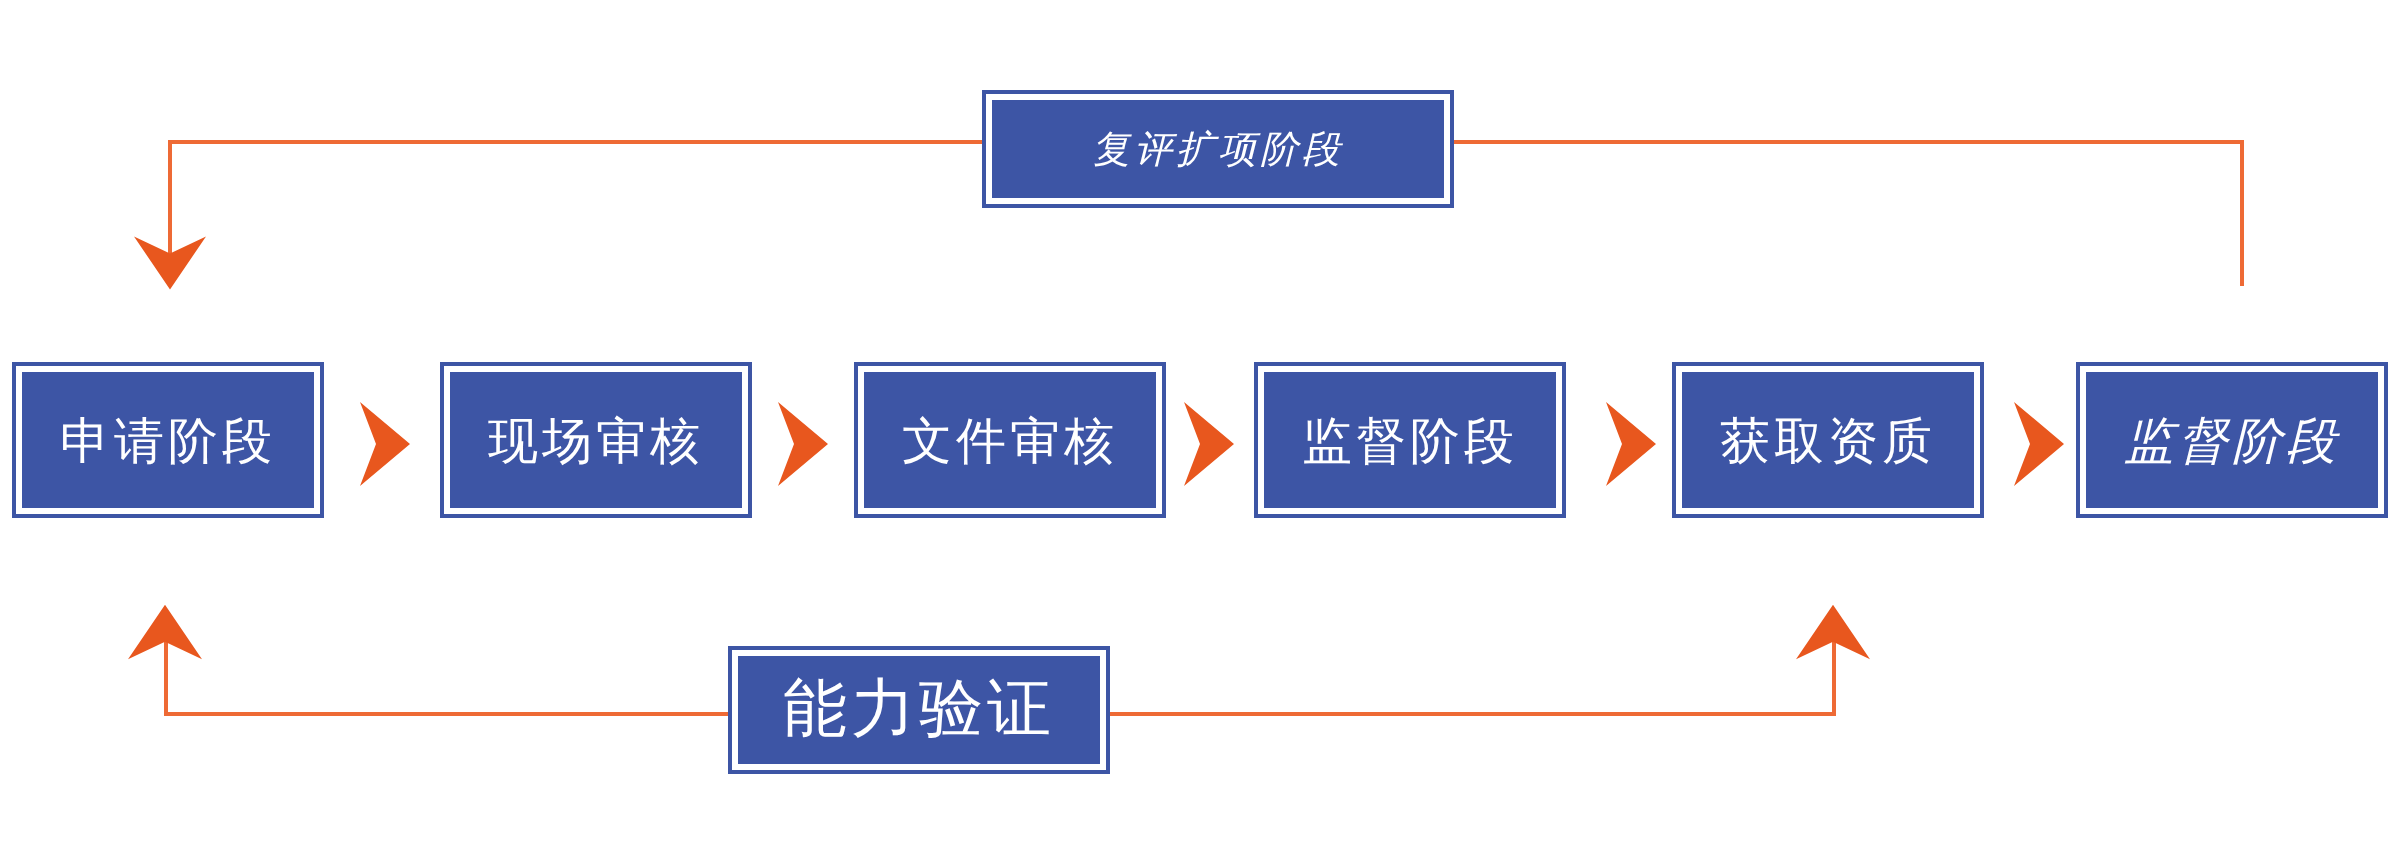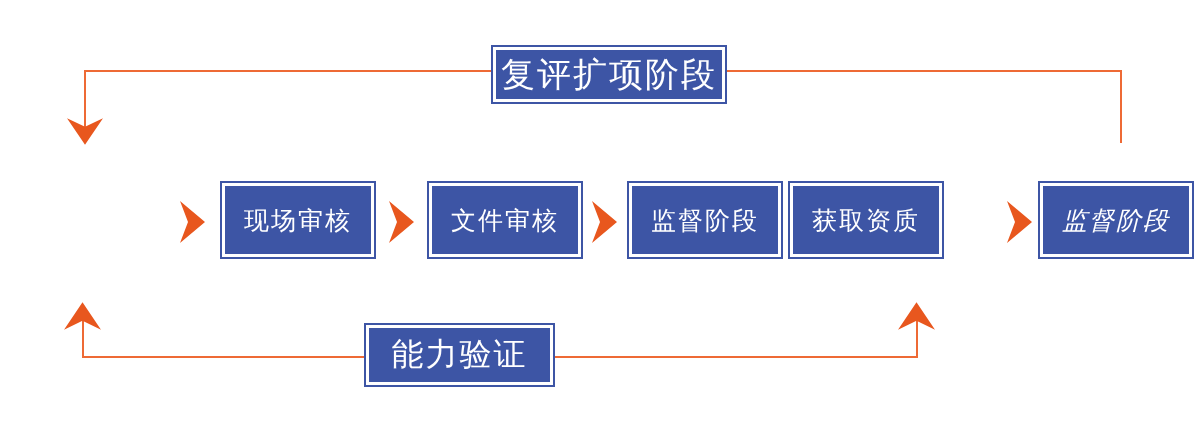--- a/index.html
+++ b/index.html
@@ -40,21 +40,21 @@
     width:100%;height:100%;
     background:var(--box-fill);
     color:var(--box-text);
     display:flex;align-items:center;justify-content:center;
     letter-spacing:2px;
     white-space:nowrap;
   }
   .stage-box{top:181px;width:156px;height:78px;}
   .stage-box .box-inner{font-size:25px;}
   .loop-box-top{left:491px;top:45px;width:236px;height:59px;}
-  .loop-box-top .box-inner{font-size:34px;}
+  .loop-box-top .box-inner{font-size:19px;font-style:italic;}
   .loop-box-bottom{left:364px;top:323px;width:191px;height:64px;}
   .loop-box-bottom .box-inner{font-size:32px;}
 </style>
 </head>
 <body>
 
 <div class="canvas">
 
   <div class="hline" style="left:84px;top:70px;width:1038px;"></div>
   <div class="vline" style="left:84px;top:70px;height:58px;"></div>
@@ -73,20 +73,23 @@
     <polygon points="19,0 38,28 19,19 0,28"></polygon>
   </svg>
 
   <div class="box loop-box-top">
     <div class="box-inner">复评扩项阶段</div>
   </div>
   <div class="box loop-box-bottom">
     <div class="box-inner">能力验证</div>
   </div>
 
+  <div class="box stage-box" style="left:6px;">
+    <div class="box-inner">申请阶段</div>
+  </div>
   <svg class="chevron" style="left:177px;" viewBox="0 0 28 42">
     <polygon points="3,0 28,21 3,42 11,21"></polygon>
   </svg>
 
   <div class="box stage-box" style="left:220px;">
     <div class="box-inner">现场审核</div>
   </div>
   <svg class="chevron" style="left:386px;" viewBox="0 0 28 42">
     <polygon points="3,0 28,21 3,42 11,21"></polygon>
   </svg>
@@ -98,21 +101,21 @@
     <polygon points="3,0 28,21 3,42 11,21"></polygon>
   </svg>
 
   <div class="box stage-box" style="left:627px;">
     <div class="box-inner">监督阶段</div>
   </div>
   <svg class="chevron" style="left:800px;" viewBox="0 0 28 42">
     <polygon points="3,0 28,21 3,42 11,21"></polygon>
   </svg>
 
-  <div class="box stage-box" style="left:788px;">
+  <div class="box stage-box" style="left:836px;">
     <div class="box-inner">获取资质</div>
   </div>
   <svg class="chevron" style="left:1004px;" viewBox="0 0 28 42">
     <polygon points="3,0 28,21 3,42 11,21"></polygon>
   </svg>
 
   <div class="box stage-box" style="left:1038px;font-style:italic;">
     <div class="box-inner">监督阶段</div>
   </div>
 

